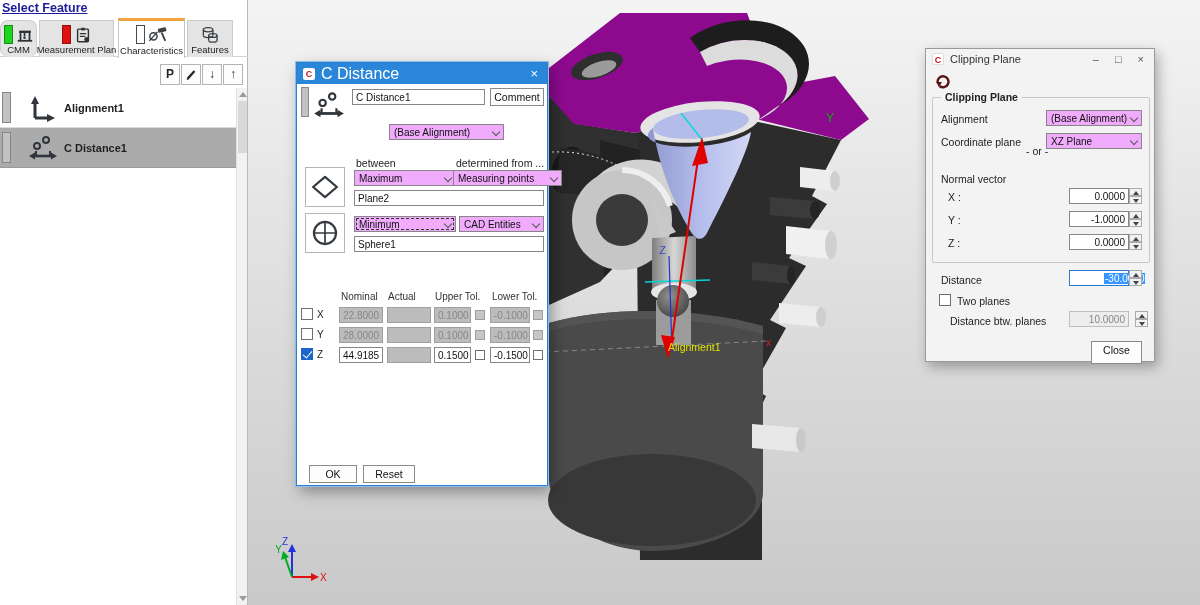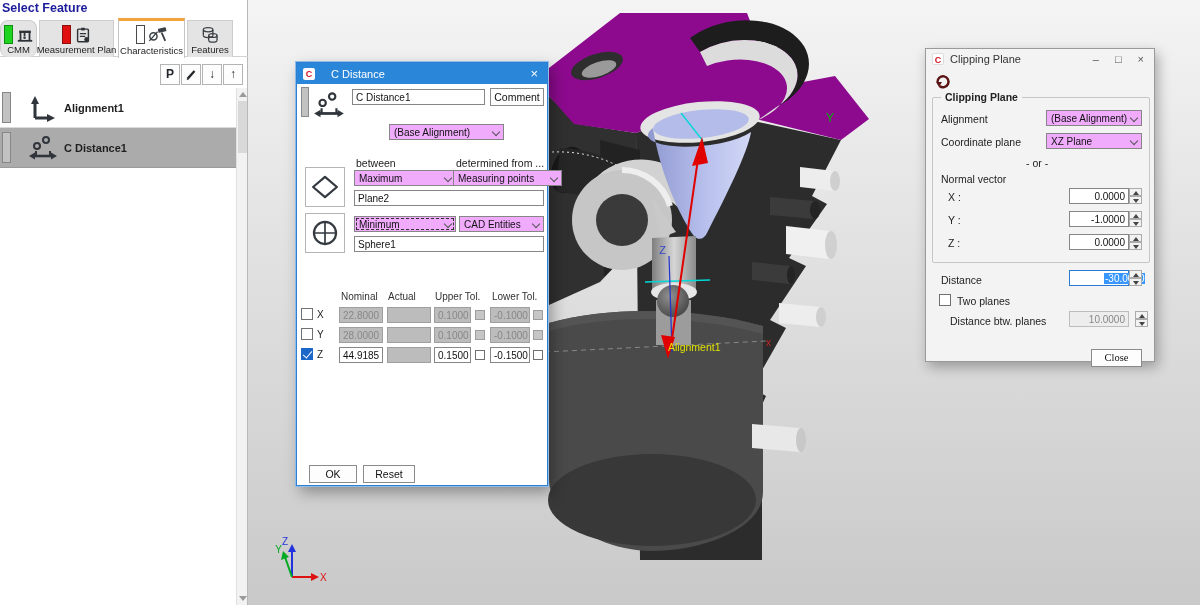--- a/index.html
+++ b/index.html
@@ -8,21 +8,21 @@
   #app { position:relative; width:1200px; height:605px; background:#fff; }
 
   
   #viewport { position:absolute; left:248px; top:0; width:952px; height:605px;
     background:linear-gradient(#f4f4f4, #e2e2e2 40%, #c9c9c9); }
   #scene { position:absolute; left:0; top:0; }
 
   
   #left-panel { position:absolute; left:0; top:0; width:248px; height:605px; background:#fff;
     border-right:1px solid #b8b8b8; z-index:10; }
-  #page-title { position:absolute; left:2px; top:1px; font-size:12.5px; font-weight:bold; color:#1c1c9a; }
+  #page-title { position:absolute; left:2px; top:1px; font-size:12.5px; font-weight:bold; color:#1c1c9a;text-decoration:underline; }
 
   .tabstrip { position:absolute; left:0; top:18px; width:248px; height:39px; border-bottom:1px solid #d2d2d2; }
   .tab { position:absolute; top:2px; height:37px; background:#e4e4e4; border:1px solid #cdcdcd; border-bottom:none;
     display:flex; flex-direction:column; align-items:center; }
   .tab.selected { top:0; height:40px; background:#fff; border:1px solid #c4c4c4; border-top:3px solid #f2a33c; border-bottom:none; z-index:2; }
   .tab-icons { display:flex; align-items:center; gap:3px; margin-top:3px; height:20px; }
   .tab-label { font-size:9.5px; color:#1d1d1d; white-space:nowrap; margin-top:auto; padding-bottom:2px; }
   .ind { width:9px; height:19px; }
   .ind.green { background:#1fd41f; border:1px solid #0f8f0f; }
   .ind.red { background:#e01010; border:1px solid #8f0f0f; }
@@ -67,21 +67,21 @@
   .spin .su::after { top:2px; border-bottom:4px solid #444; }
   .spin .sd::after { top:2px; border-top:4px solid #444; }
 
   
   #cdist { position:absolute; left:296px; top:62px; width:252px; height:424px; background:#fff;
     border:1px solid #2e7fd0; box-shadow:0 0 0 1px #8fbce8, 4px 6px 14px rgba(0,0,0,.35); z-index:20; }
   #cdist .titlebar { position:absolute; left:0; top:0; right:0; height:21px; background:#2a86d8;
     display:flex; align-items:center; padding:0 6px; }
   .logo { width:12px; height:12px; background:#fff; border-radius:2px; color:#cf1420; font-weight:bold;
     font-size:9px; line-height:12px; text-align:center; }
-  #cdist .titlebar .t { color:#fff; font-size:11px; margin-left:16px; }
+  #cdist .titlebar .t { color:#fff; font-size:16px; margin-left:6px; }
   #cdist .close { margin-left:auto; color:#fff; font-size:13px; line-height:13px; padding:0 3px; }
   .abs { position:absolute; }
   .lab { font-size:10.5px; color:#222; white-space:nowrap; }
   .icon-box { position:absolute; left:8px; width:40px; height:40px; border:1px solid #b5b5b5; background:#fff;
     display:flex; align-items:center; justify-content:center; }
   .grip { position:absolute; left:4px; top:24px; width:8px; height:30px; background:#c2c2c2; border:1px solid #8a8a8a; }
   .hcell { font-size:10px; color:#333; position:absolute; top:228px; }
   .trow { position:absolute; left:0; width:252px; height:16px; }
   .trow .cb { position:absolute; left:4px; top:1px; }
   .trow .ax { position:absolute; left:20px; top:2px; font-size:10px; color:#222; }
@@ -431,21 +431,21 @@
     <span class="clip-row-label" style="left:15px;top:64px;">Alignment</span>
     <div class="combo abs" style="left:120px;top:61px;width:96px;">
       <span>(Base Alignment)</span><span class="chev"></span>
     </div>
 
     <span class="clip-row-label" style="left:15px;top:87px;">Coordinate plane</span>
     <div class="combo abs" style="left:120px;top:84px;width:96px;">
       <span>XZ Plane</span><span class="chev"></span>
     </div>
 
-    <span class="clip-row-label" style="left:100px;top:108px;">- or -</span>
+    <span class="clip-row-label" style="left:100px;top:96px;">- or -</span>
     <span class="clip-row-label" style="left:15px;top:124px;">Normal vector</span>
 
     <span class="clip-row-label" style="left:22px;top:142px;">X :</span>
     <div class="spinfield" style="left:143px;top:139px;">
       <div class="field num">0.0000</div>
       <span class="spin">
           <span class="su"></span>
           <span class="sd"></span>
         </span>
     </div>
@@ -482,16 +482,16 @@
 
     <span class="clip-row-label" style="left:24px;top:266px;">Distance btw. planes</span>
     <div class="spinfield" style="left:143px;top:262px;gap:6px;">
       <div class="field num dis" style="background:#ededed !important;border-color:#bdbdbd !important;">10.0000</div>
       <span class="spin">
           <span class="su"></span>
           <span class="sd"></span>
         </span>
     </div>
 
-    <div class="btn abs" style="left:165px;top:300px;width:51px;height:18px;line-height:16px;font-family:Liberation Serif, serif;">Close</div>
+    <div class="btn abs" style="left:165px;top:292px;width:51px;height:23px;line-height:16px;">Close</div>
   </div>
 
 </div>
 
 </body></html>

